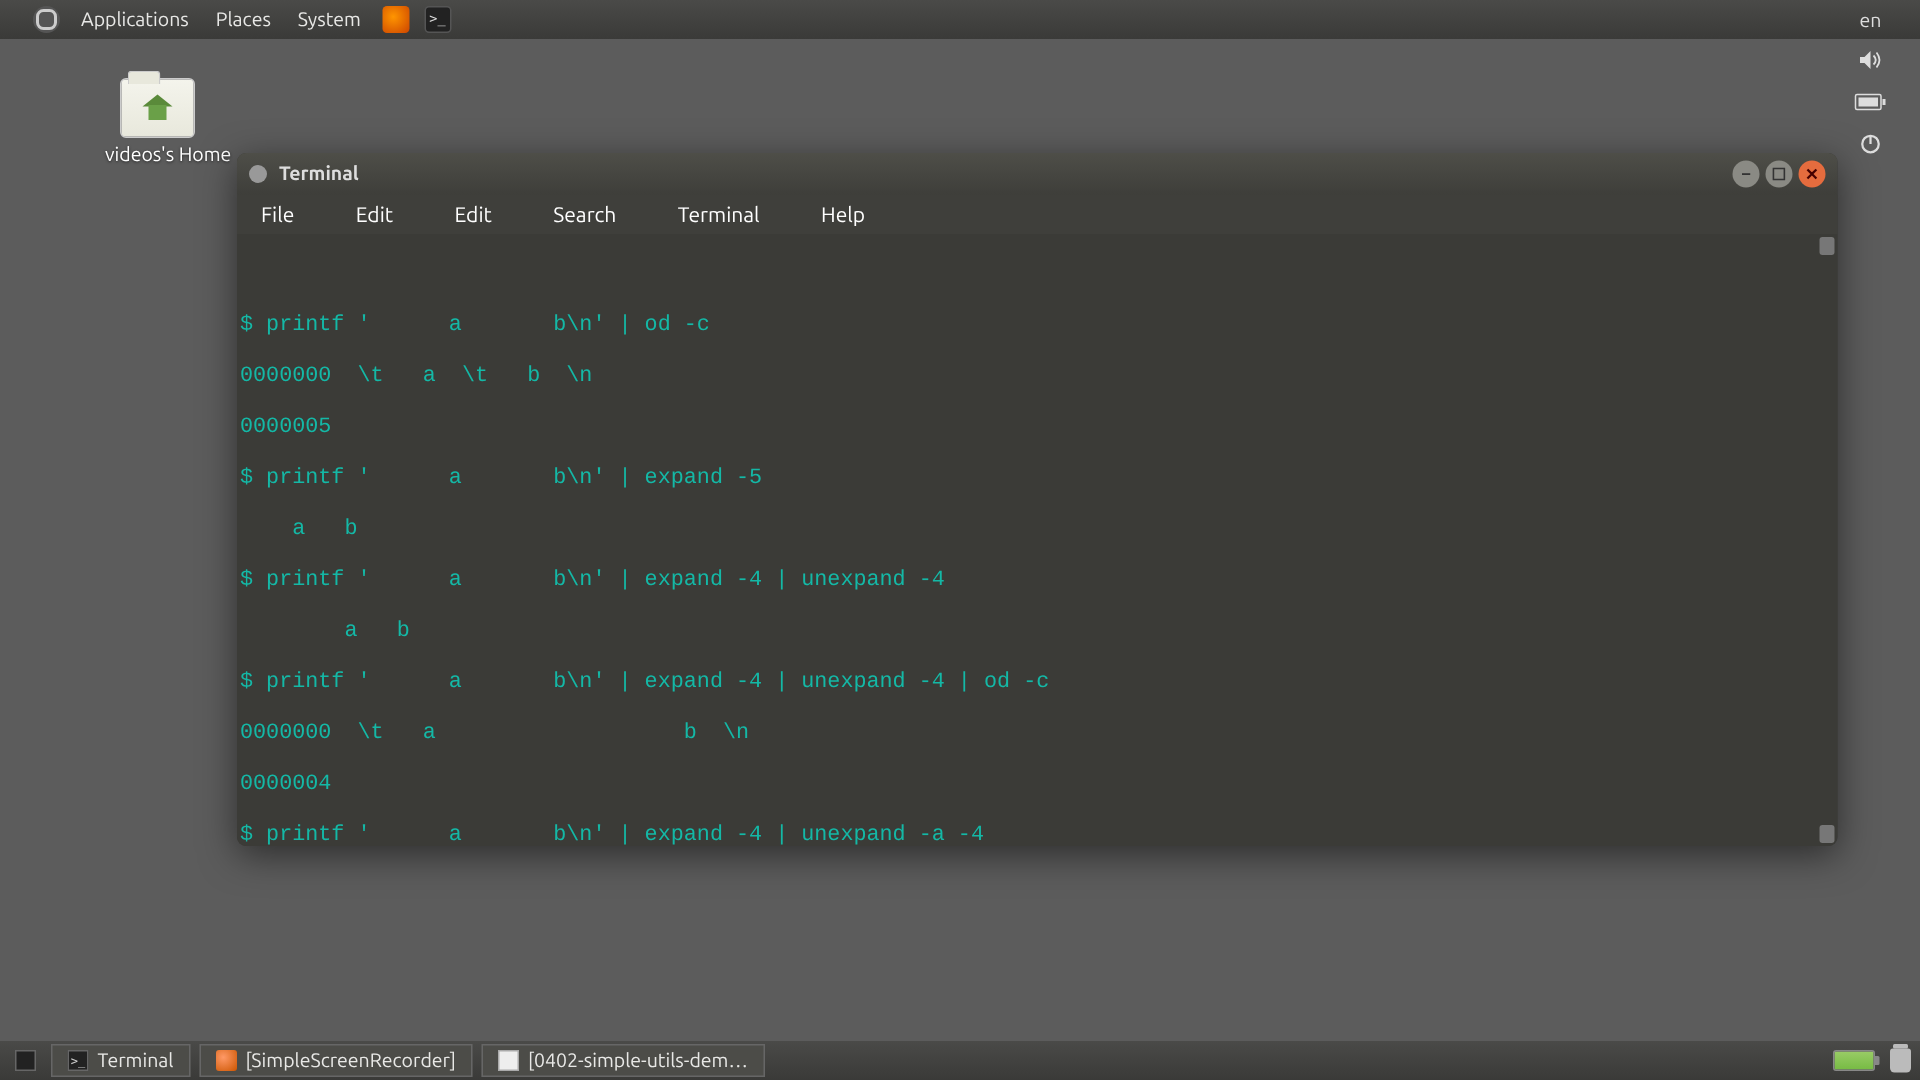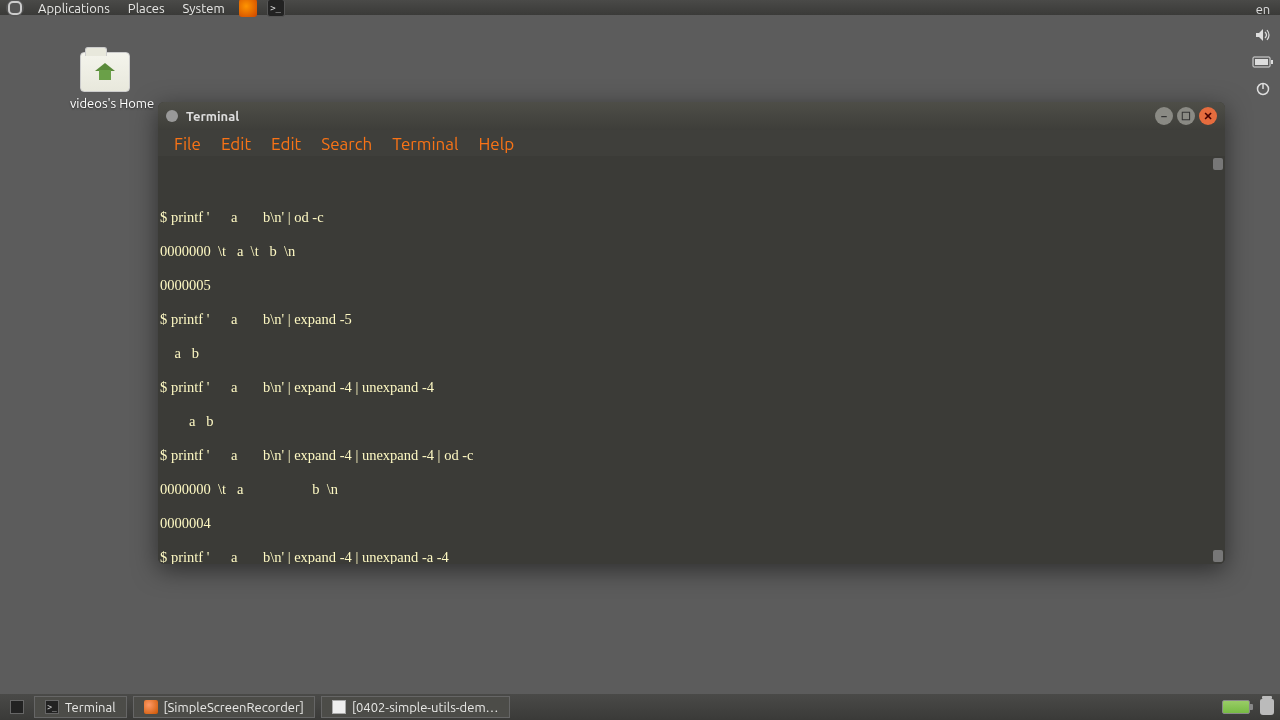--- a/index.html
+++ b/index.html
@@ -9,27 +9,27 @@
   background: #5c5c5c;
   font-family: Ubuntu, "Liberation Sans", sans-serif;
   overflow: hidden;
   position: relative;
 }
 
 
 .top-panel {
   position: absolute;
   top: 0; left: 0; right: 0;
-  height: 15px;
+  height: 26px;
   background: linear-gradient(#4a4a48, #3a3a38);
   display: flex;
   align-items: center;
   color: #e8e8e6;
   font-size: 13px;
-  padding: 0 6px;
+  padding: 0 22px;
 }
 .top-panel .left { display:flex; align-items:center; gap:2px;}
 .top-panel .menu-item { padding: 0 8px; cursor:pointer;}
 .top-panel .logo {
   width:18px; height:18px; border-radius:9px;
   background:#555; display:flex; align-items:center;justify-content:center;
   margin-right:4px;
 }
 .top-panel .logo::before{
   content:""; width:10px;height:10px;border:2px solid #ccc;border-radius:5px;
@@ -90,28 +90,28 @@
 .titlebar .win-btn{
   width:18px;height:18px;border-radius:9px;display:flex;align-items:center;justify-content:center;
   font-size:11px;color:#333;cursor:pointer;
 }
 .titlebar .min{background:#8a8a84;}
 .titlebar .max{background:#8a8a84;}
 .titlebar .close{background:#e56c3e;color:#400;}
 
 .menubar{
   height:26px;background:#3f3f3b;display:flex;align-items:center;
-  padding:0 6px;color:#f97316;font-size:17px;
+  padding:0 6px;color:#ffffff;font-size:14px;gap:21px;
 }
 .menubar .mitem{padding:0 10px;cursor:pointer;}
 
 .term-body{
   position:absolute;top:54px;bottom:0;left:0;right:0;
-  background:#3b3b37;color:#fef9c3;
-  font-family:Liberation Serif, serif;
+  background:#3b3b37;color:#14b8a6;
+  font-family:Liberation Mono, monospace;
   font-size:14.5px; line-height:17px; padding:2px 0 0 2px;
   white-space:pre;
 }
 .term-body .scroll-gutter{
   position:absolute;right:2px;top:2px;width:10px;height:12px;
   background:#777;border-radius:2px;
 }
 .term-body .scroll-gutter.bot{top:auto;bottom:2px;}
 
 

